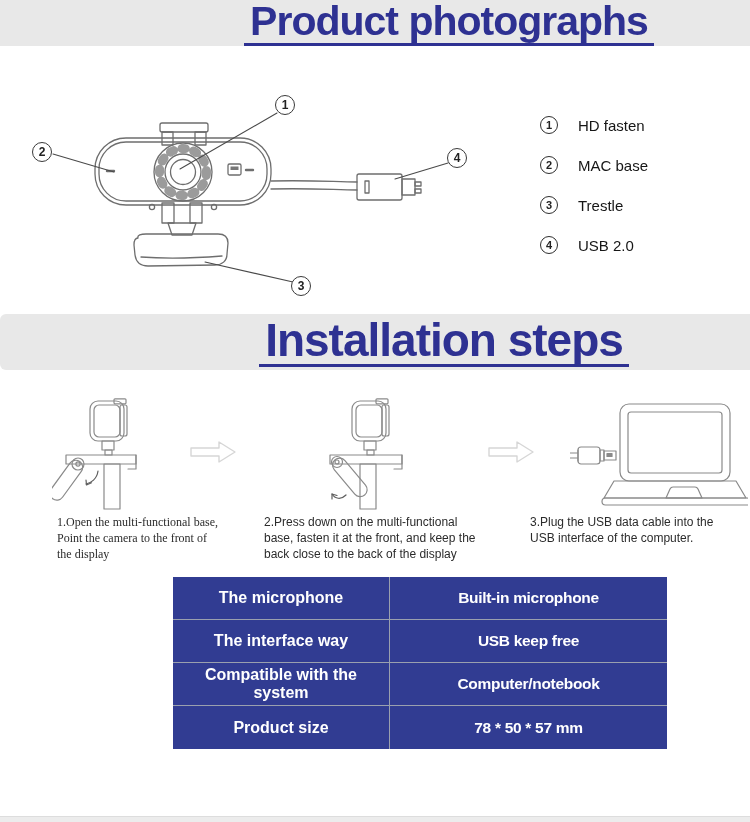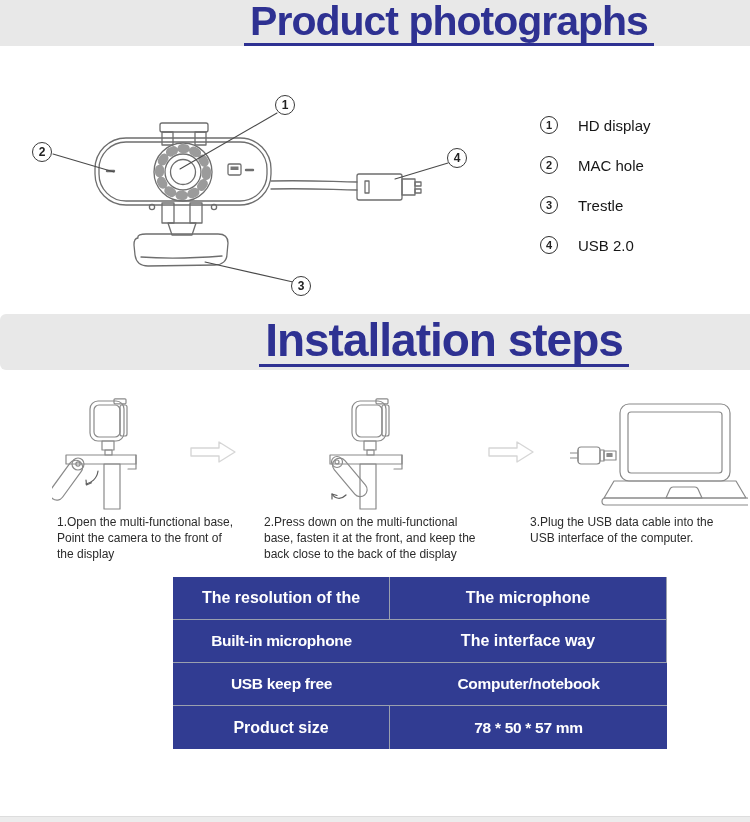--- a/index.html
+++ b/index.html
@@ -27,21 +27,21 @@
   .legend-num{width:18px;height:18px;border:1.6px solid #2e2e2e;border-radius:50%;
               box-sizing:border-box;display:flex;align-items:center;justify-content:center;
               font-size:11px;font-weight:bold;color:#222;flex:0 0 18px;}
   .legend-label{margin-left:20px;font-size:15px;color:#161616;}
   
   .step-art{position:absolute;}
   .art1{left:52px;top:398px;} .art2{left:328px;top:398px;}
   .arrow1{left:189px;top:440px;} .arrow2{left:487px;top:440px;}
   .laptop{left:570px;top:402px;}
   .caption{position:absolute;top:514px;font-size:12px;line-height:16px;color:#2b2b2b;}
-  .cap1{left:57px;width:220px;} .cap2{left:264px;width:234px;} .cap3{left:530px;width:220px;}
+  .cap1{left:57px;width:220px;font-family:Liberation Serif, serif;} .cap2{left:264px;width:234px;} .cap3{left:530px;width:220px;}
   .cap-line:empty{display:none;}
   
   .spec-table{position:absolute;left:173px;top:577px;width:494px;height:172px;
               background:#313c92;display:grid;grid-template-columns:217px 1fr;
               grid-auto-rows:1fr;box-sizing:border-box;}
   .spec-cell{display:flex;align-items:center;justify-content:center;color:#ffffff;
              font-weight:bold;box-sizing:border-box;padding:0 4px;text-align:center;}
   .spec-label{font-size:16px;border-right:1.5px solid #9aa0ae;}
   .spec-value{font-size:15.5px;letter-spacing:-0.3px;}
   .row-border{border-bottom:1px solid #9aa0ae;}
@@ -115,25 +115,25 @@
     </g>
   </svg>
   <span class="callout co1">1</span>
   <span class="callout co2">2</span>
   <span class="callout co3">3</span>
   <span class="callout co4">4</span>
 
   <div class="legend">
     <div class="legend-item">
       <span class="legend-num">1</span>
-      <span class="legend-label">HD display</span>
+      <span class="legend-label">HD fasten</span>
     </div>
     <div class="legend-item">
       <span class="legend-num">2</span>
-      <span class="legend-label">MAC hole</span>
+      <span class="legend-label">MAC base</span>
     </div>
     <div class="legend-item">
       <span class="legend-num">3</span>
       <span class="legend-label">Trestle</span>
     </div>
     <div class="legend-item">
       <span class="legend-num">4</span>
       <span class="legend-label">USB 2.0</span>
     </div>
   </div>
@@ -212,25 +212,25 @@
     <div class="cap-line">2.Press down on  the  multi-functional</div>
     <div class="cap-line">base, fasten it at the front, and keep the</div>
     <div class="cap-line">back close to the back of the display</div>
   </div>
   <div class="caption cap3">
     <div class="cap-line">3.Plug the USB data cable into the</div>
     <div class="cap-line">USB interface of the computer.</div>
   </div>
 
   <div class="spec-table">
-    <div class="spec-cell spec-label row-border">The resolution of the</div>
     <div class="spec-cell spec-label row-border">The microphone</div>
     <div class="spec-cell spec-value row-border">Built-in microphone</div>
     <div class="spec-cell spec-label row-border">The interface way</div>
     <div class="spec-cell spec-value row-border">USB keep free</div>
+    <div class="spec-cell spec-label row-border">Compatible with the system</div>
     <div class="spec-cell spec-value row-border">Computer/notebook</div>
     <div class="spec-cell spec-label">Product size</div>
     <div class="spec-cell spec-value">78 * 50 * 57 mm</div>
   </div>
 
   <div class="bottom-strip"></div>
 
 </div>
 
 </body></html>

